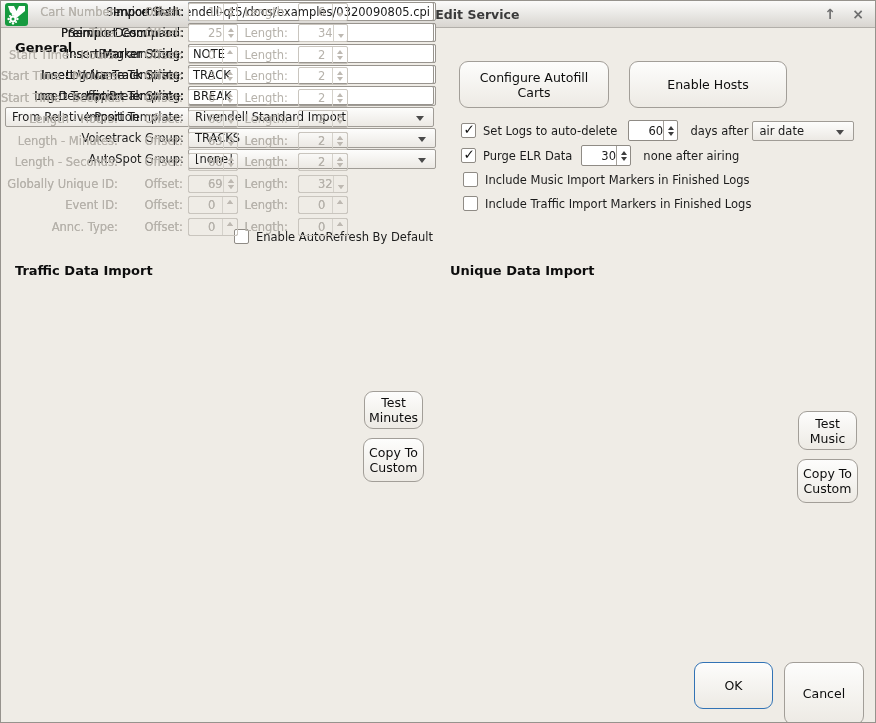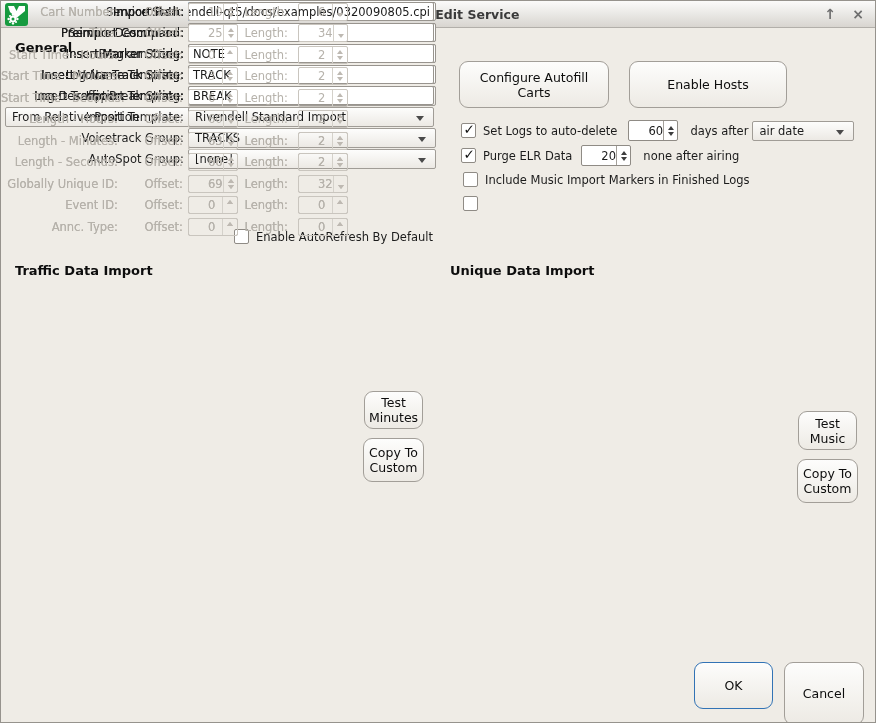--- a/index.html
+++ b/index.html
@@ -175,35 +175,36 @@
     <span class="combo" style="width:102px;margin-left:4px">
         <span class="cval">air date</span>
         <span class="carrow"></span>
       </span>
   </div>
 
   <div class="rrow" style="left:460px;top:144px">
     <span class="cb checked"></span>
     <span class="cbl">Purge ELR Data</span>
     <span class="spin" style="width:50px;margin-left:9px">
-      <span class="sv">20</span>
+      <span class="sv">30</span>
       <span class="sarr">
           <i class="tri t-up"></i>
           <i class="tri t-dn"></i>
         </span>
     </span>
     <span class="cbl" style="margin-left:12px">none after airing</span>
   </div>
 
   <div class="rrow" style="left:462px;top:168px">
     <span class="cb"></span>
     <span class="cbl">Include Music Import Markers in Finished Logs</span>
   </div>
   <div class="rrow" style="left:462px;top:192px">
     <span class="cb"></span>
+    <span class="cbl">Include Traffic Import Markers in Finished Logs</span>
   </div>
 
   <div class="h1" style="left:14px;top:262px">Traffic Data Import</div>
 
   <div id="traffic-fields">
     <div class="frow">
       <span class="flabel">Import Path:</span>
       <div class="input clip" style="width:248px">
           <span>endell-qt5/docs/examples/0320090805.cpi</span>
         </div>

